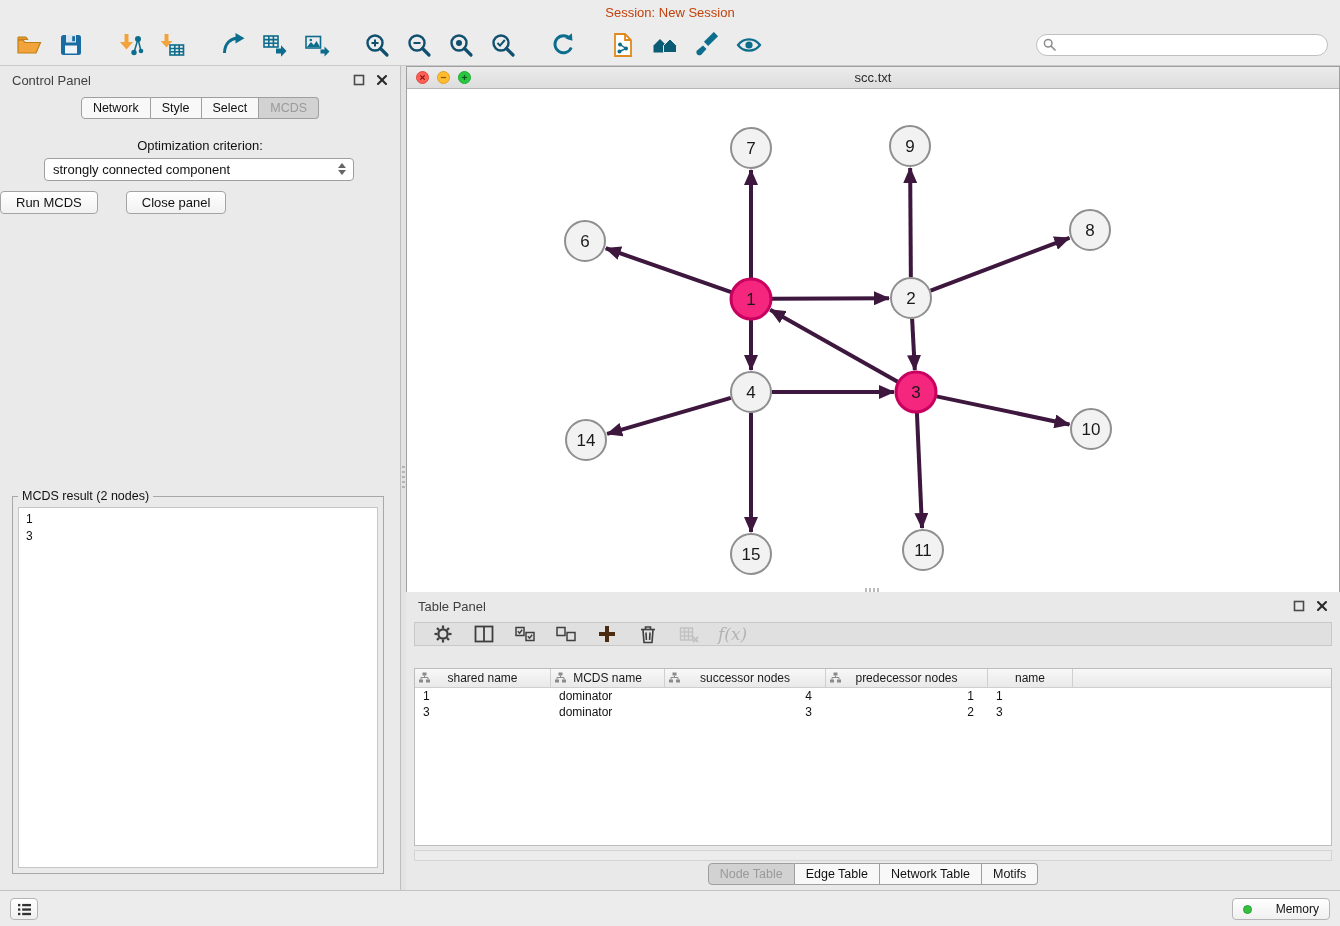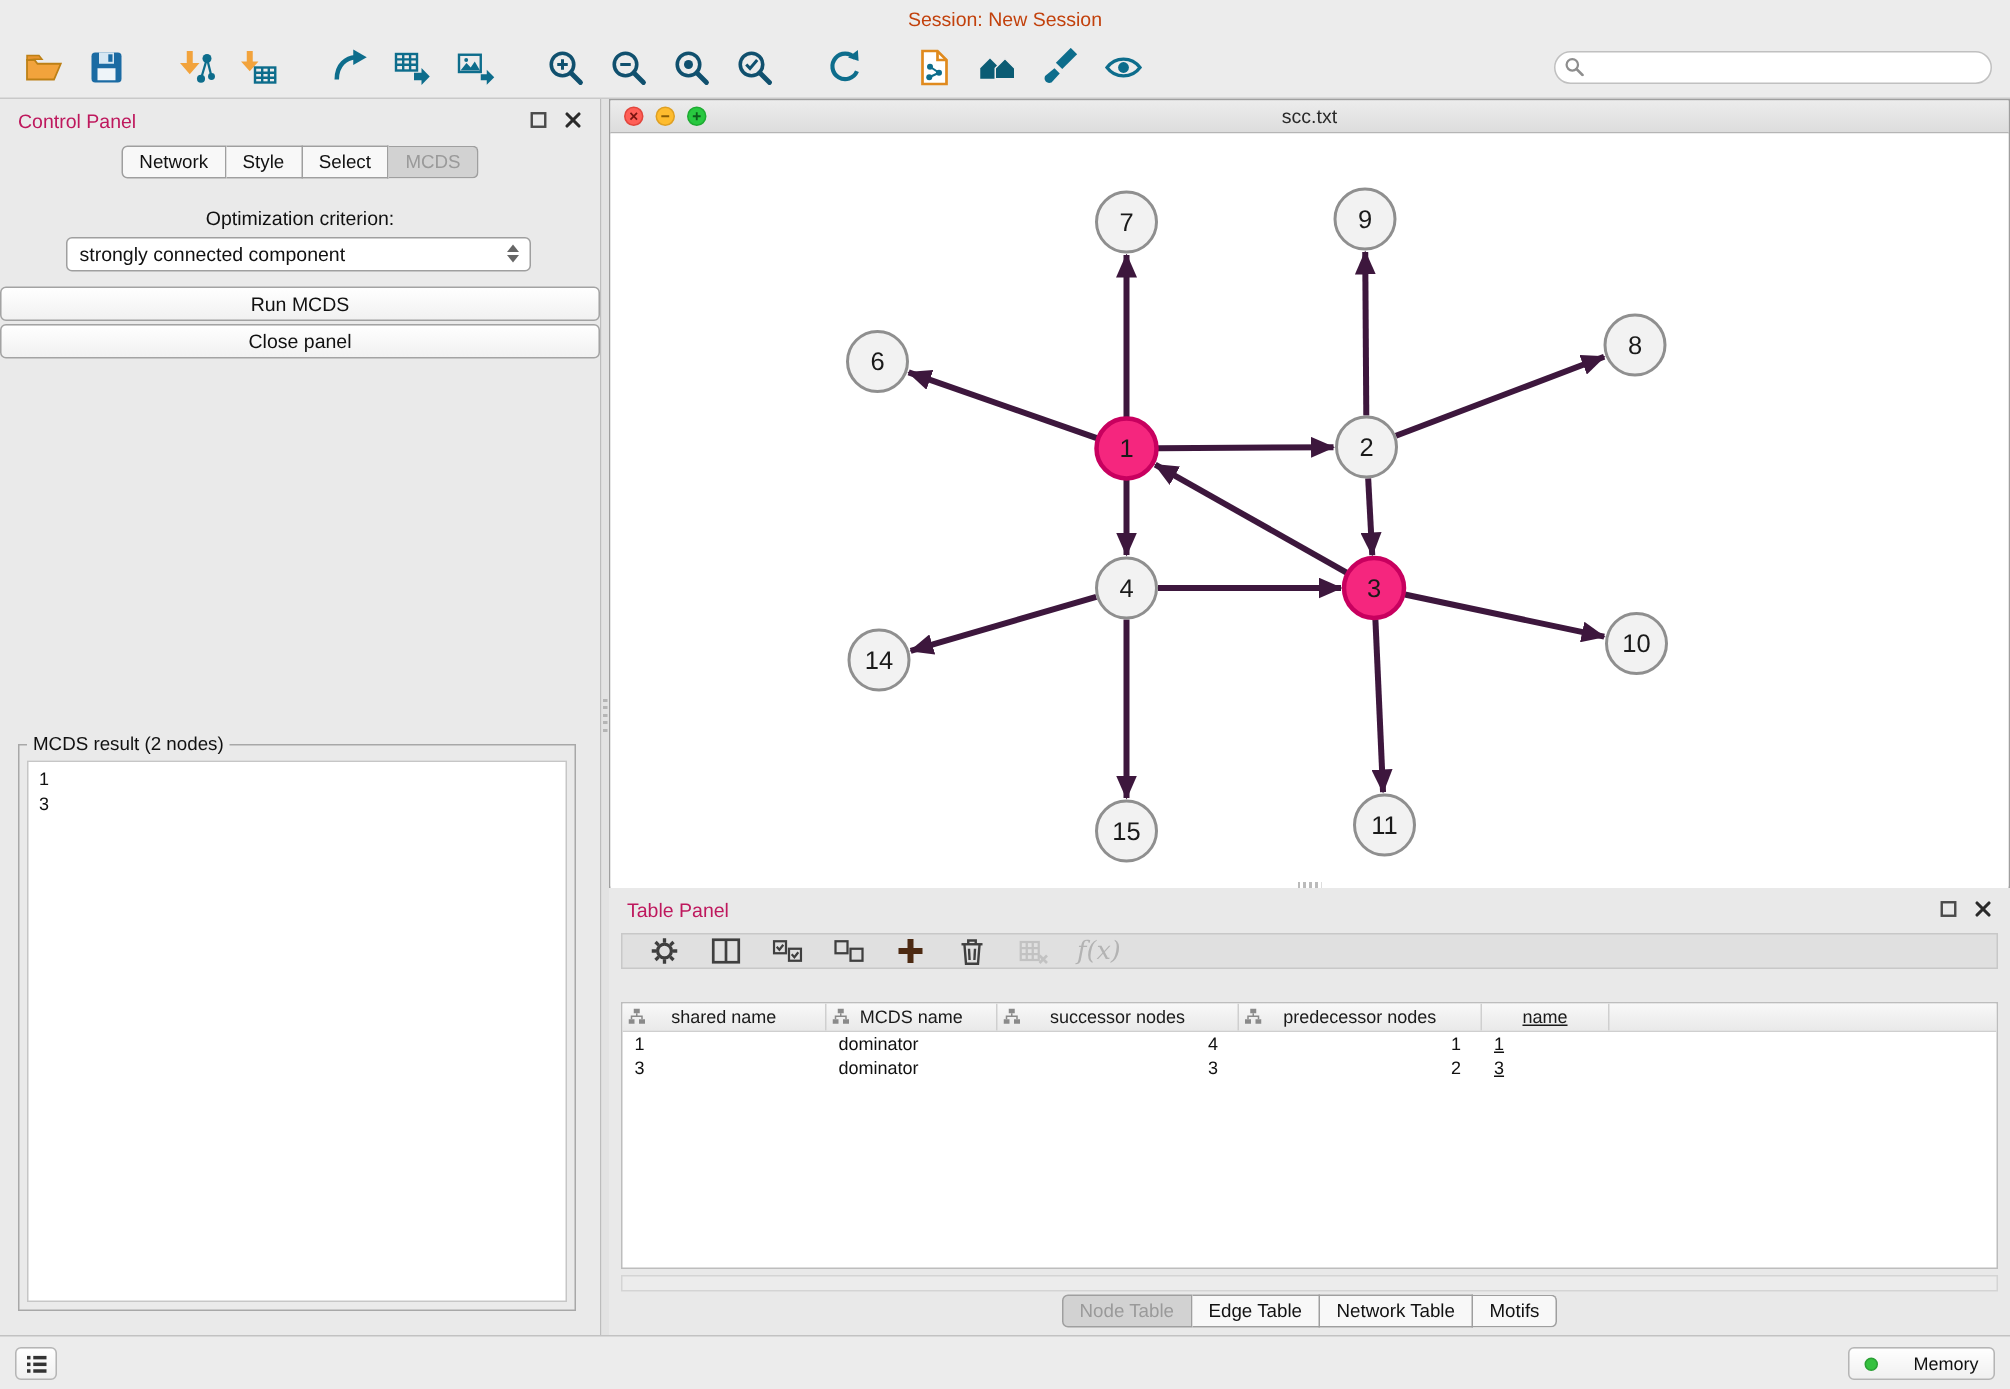--- a/index.html
+++ b/index.html
@@ -15,21 +15,21 @@
     border-bottom:1px solid #c9c9c9;display:flex;align-items:center;padding:0 12px;}
   .tb-group{display:flex;gap:8px;margin-right:26px;align-items:center;}
   .tb-btn{width:34px;height:32px;display:flex;align-items:center;justify-content:center;border-radius:4px;}
   .tb-btn svg{width:26px;height:26px;}
   #search-wrap{margin-left:auto;position:relative;width:292px;height:22px;}
   #search-wrap input{width:100%;height:100%;border:1px solid #c0c0c0;border-radius:11px;background:#fff;
     padding:0 10px 0 24px;font-size:12px;outline:none;font-family:"Liberation Sans",sans-serif;}
   #search-wrap .mag{position:absolute;left:7px;top:4px;width:13px;height:13px;}
 
   
-  .panel-header{height:28px;display:flex;align-items:center;padding:0 12px;font-size:13px;color:#be185d;}
+  .panel-header{height:28px;display:flex;align-items:center;padding:0 12px;font-size:13px;color:#404040;}
   .ph-icons{margin-left:auto;display:flex;gap:10px;align-items:center;}
   .ph-ic{width:13px;height:13px;display:flex;align-items:center;justify-content:center;}
   .ph-ic svg{width:12px;height:12px;}
 
   .seg{display:flex;}
   .seg .tab{background:#f8f8f8;border:1px solid #9f9f9f;border-left-width:0;padding:3px 11px;
     font-size:12.5px;color:#111;white-space:nowrap;}
   .seg .tab:first-child{border-left-width:1px;border-radius:4px 0 0 4px;}
   .seg .tab:last-child{border-radius:0 4px 4px 0;}
   .seg .tab.selected{background:#d2d2d2;color:#9a9a9a;}
@@ -41,21 +41,21 @@
   #control-panel{position:absolute;left:0;top:66px;width:401px;height:824px;background:#eaeaea;
     border-right:1px solid #bdbdbd;}
   #cp-tabs{position:absolute;top:31px;left:0;width:100%;display:flex;justify-content:center;}
   #opt-label{position:absolute;top:72px;left:0;width:100%;text-align:center;font-size:13px;}
   #criterion{position:absolute;left:44px;top:92px;width:310px;height:23px;background:#ffffff;
     border:1px solid #9f9f9f;border-radius:4px;font-size:13px;line-height:21px;padding:0 22px 0 8px;}
   #criterion .updown{position:absolute;right:7px;top:4px;display:flex;flex-direction:column;gap:2px;}
   #criterion .updown i{display:block;width:0;height:0;border-left:4px solid transparent;border-right:4px solid transparent;}
   #criterion .updown .up{border-bottom:5px solid #666;}
   #criterion .updown .dn{border-top:5px solid #666;}
-  #cp-buttons{position:absolute;top:125px;left:0;width:100%;display:flex;gap:2px;flex-direction:column;}
+  #cp-buttons{position:absolute;top:125px;left:0;width:100%;display:flex;gap:28px;}
   #groupbox{position:absolute;left:12px;top:430px;width:372px;height:378px;border:1px solid #a8a8a8;}
   #groupbox-label{position:absolute;top:-8px;left:5px;background:#eaeaea;padding:0 4px;font-size:12.5px;}
   #result-list{position:absolute;left:5px;right:5px;top:10px;bottom:5px;background:#fff;
     border:1px solid #c6c6c6;font-size:12px;line-height:17px;padding:3px 7px;overflow:auto;}
   .result-item{height:17px;}
 
   
   #splitter{position:absolute;left:401px;top:66px;width:5px;height:824px;background:#e3e3e3;}
   #splitter .grip{position:absolute;left:1px;top:400px;width:3px;height:22px;
     background:repeating-linear-gradient(to bottom,#b5b5b5 0 2px,transparent 2px 5px);}
@@ -82,21 +82,21 @@
     border:1px solid #c8c8c8;display:flex;align-items:center;gap:17px;padding:0 16px;}
   .tp-btn{width:24px;height:24px;display:flex;align-items:center;justify-content:center;}
   .tp-btn svg{width:20px;height:20px;}
   .fx{font-family:"DejaVu Serif",serif;font-style:italic;font-size:17px;color:#b3b3b3;}
   #tp-table{position:absolute;left:8px;top:76px;right:8px;height:178px;background:#fff;border:1px solid #bdbdbd;overflow:hidden;}
   .t-header{display:flex;height:19px;background:linear-gradient(#f8f8f8,#e9e9e9);border-bottom:1px solid #cfcfcf;}
   .t-hcell{position:relative;display:flex;align-items:center;justify-content:center;
     font-size:12px;border-right:1px solid #cfcfcf;color:#1a1a1a;}
   .t-hcell .tree-ic{position:absolute;left:4px;top:3px;width:11px;height:11px;}
   .t-hcell.filler{flex:1;border-right:none;}
-  .c0{width:136px;} .c1{width:114px;} .c2{width:161px;} .c3{width:162px;} .c4{width:85px;text-decoration:underline;}
+  .c0{width:136px;} .c1{width:114px;} .c2{width:161px;} .c3{width:162px;} .c4{width:85px;}
   .t-row{display:flex;height:16px;font-size:12px;}
   .t-cell{line-height:16px;padding:0 8px;overflow:hidden;white-space:nowrap;}
   .t-row .c2,.t-row .c3{text-align:right;padding-right:14px;}
   #tp-scrollstrip{position:absolute;left:8px;top:258px;right:8px;height:11px;background:#ececec;border:1px solid #d4d4d4;}
   #tp-tabs{position:absolute;bottom:5px;left:0;width:100%;display:flex;justify-content:center;}
 
   
   #statusbar{position:absolute;left:0;top:890px;width:1340px;height:36px;background:#ececec;border-top:1px solid #c2c2c2;}
   #list-btn{position:absolute;left:10px;top:7px;width:28px;height:22px;background:linear-gradient(#fff,#f0f0f0);
     border:1px solid #b5b5b5;border-radius:4px;display:flex;align-items:center;justify-content:center;}

